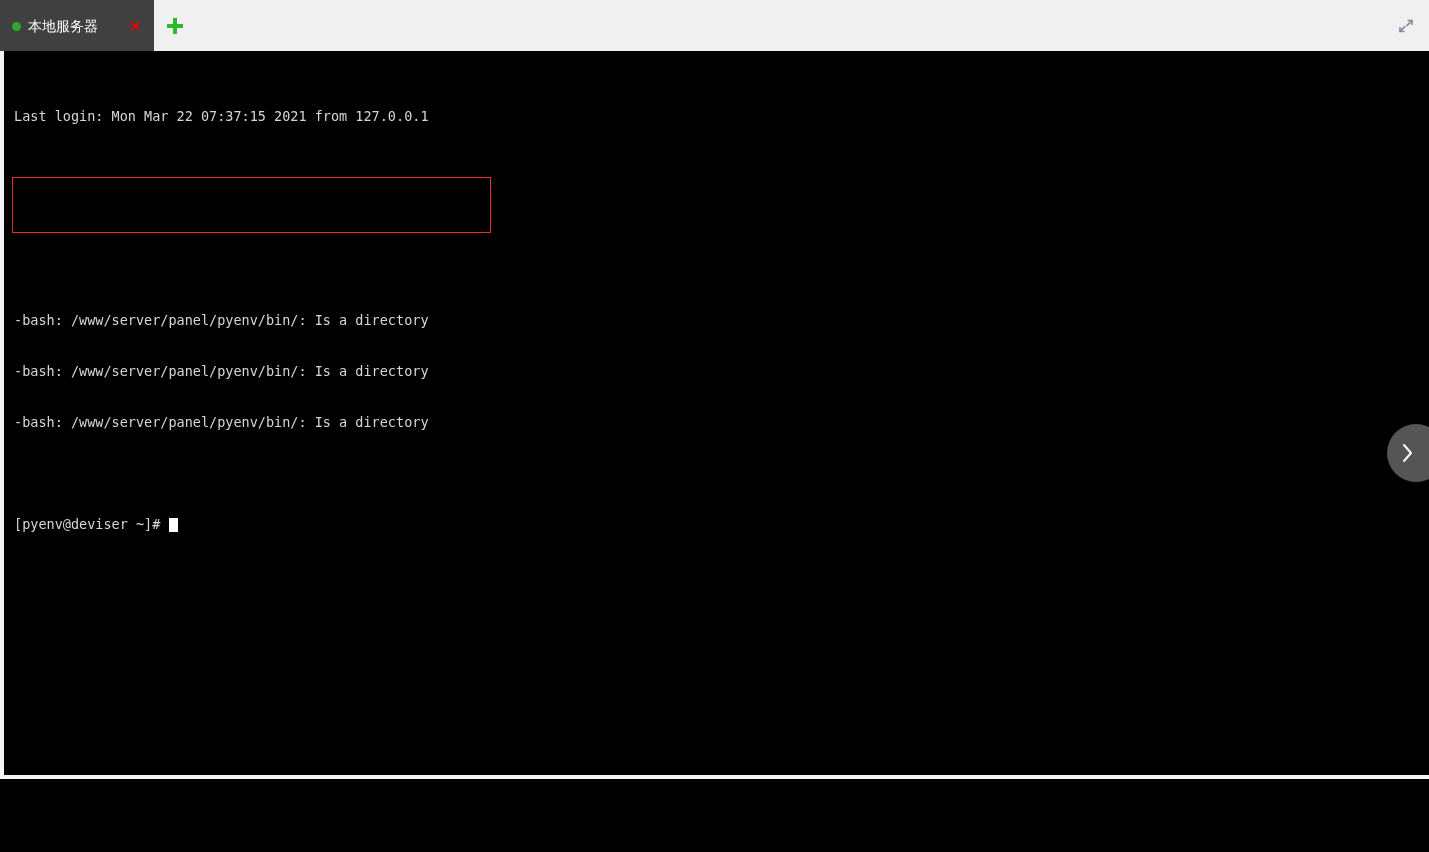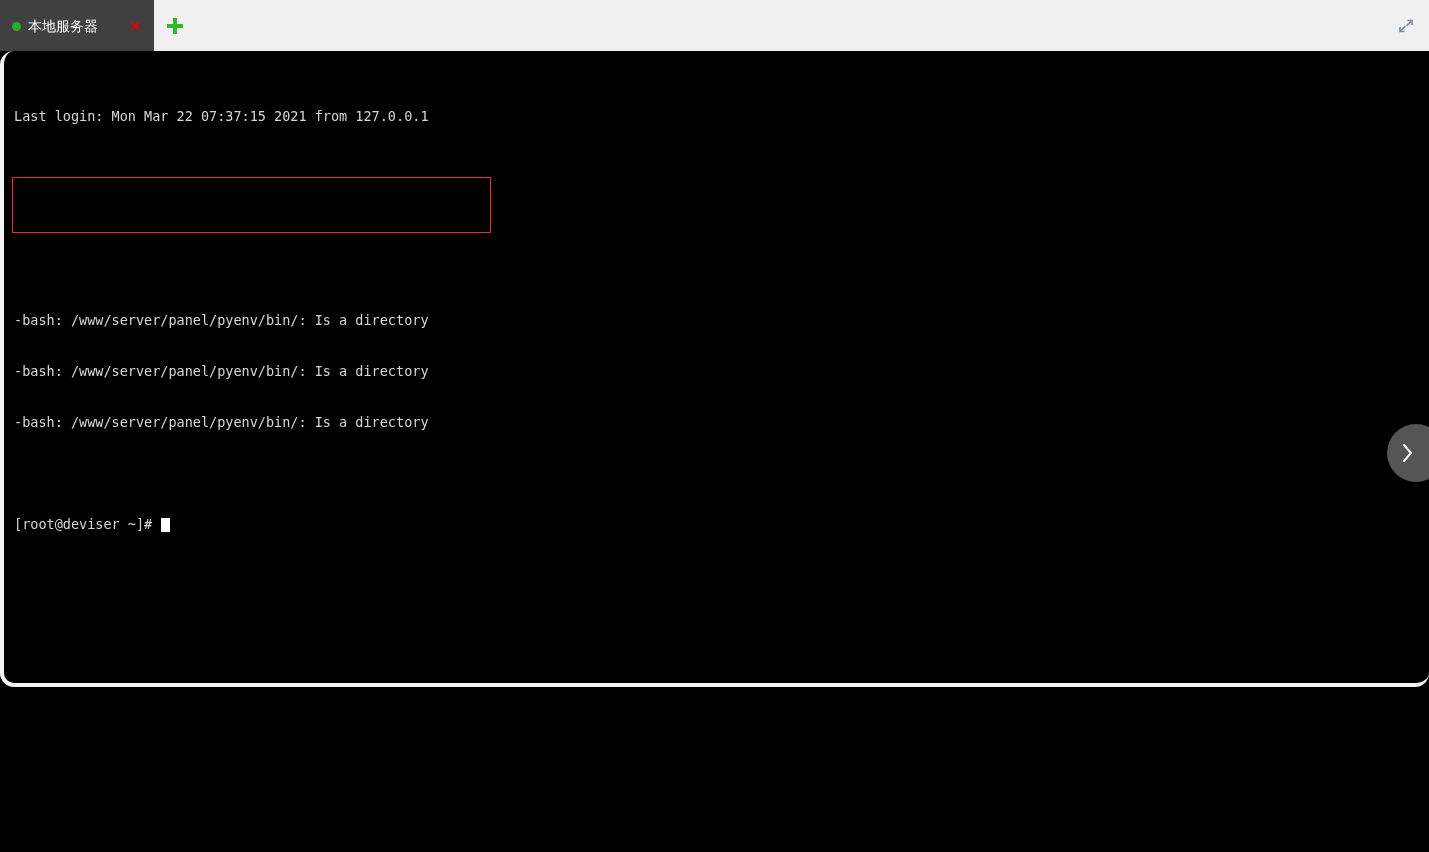--- a/index.html
+++ b/index.html
@@ -114,28 +114,27 @@
     cursor: pointer;
   }
   .expand-btn svg { display: block; }
 
   
   #terminal {
     position: absolute;
     left: 0;
     top: 51px;
     width: 1429px;
-    height: 636px;
+    height: 728px;
     background: #000000;
     overflow: hidden;
     box-sizing: border-box;
     border-left: 4px solid #f4f4f4;
     border-bottom: 4px solid #f4f4f4;
     cursor: text;
-    border-radius: 14px;
   }
 
   .term-inner {
     position: relative;
     padding: 6px 0 0 10px;
     font-family: "DejaVu Sans Mono", "Liberation Mono", monospace;
     font-size: 13.5px;
     line-height: 17px;
     color: #d6d6d6;
     white-space: pre;
@@ -234,21 +233,21 @@
       <div class="term-line blank"></div>
       <div class="term-line blank"></div>
 
       <div class="errors-block">
         <div class="term-line">-bash: /www/server/panel/pyenv/bin/: Is a directory</div>
         <div class="term-line">-bash: /www/server/panel/pyenv/bin/: Is a directory</div>
         <div class="term-line">-bash: /www/server/panel/pyenv/bin/: Is a directory</div>
       </div>
 
       <div class="prompt-line">
-        <span class="term-line">[root@deviser ~]#</span>
+        <span class="term-line">[pyenv@deviser ~]#</span>
         <span class="cursor-block"></span>
       </div>
 
     </div>
 
     <div id="error-box"></div>
   </div>
 
   <div id="slide-handle">
     <svg width="14" height="22" viewBox="0 0 14 22">

